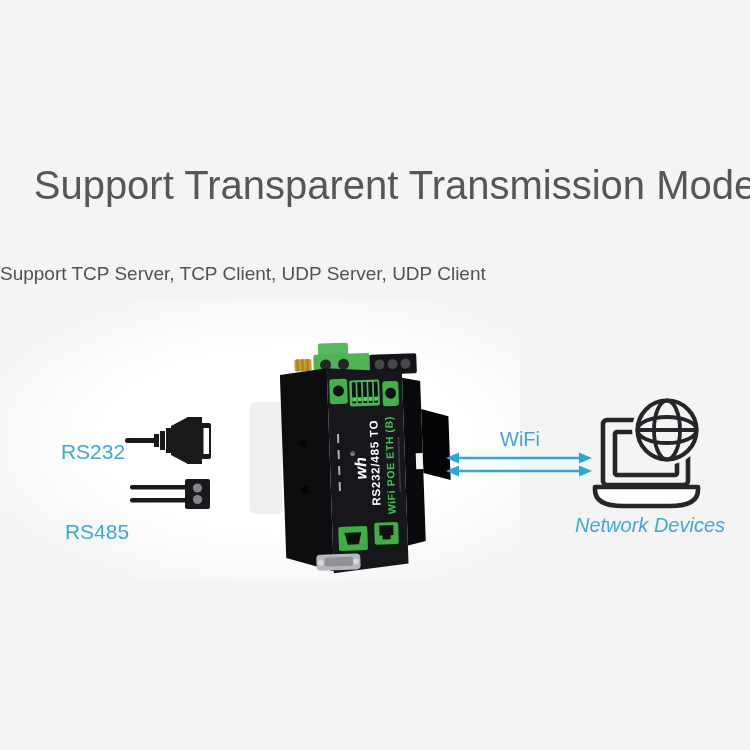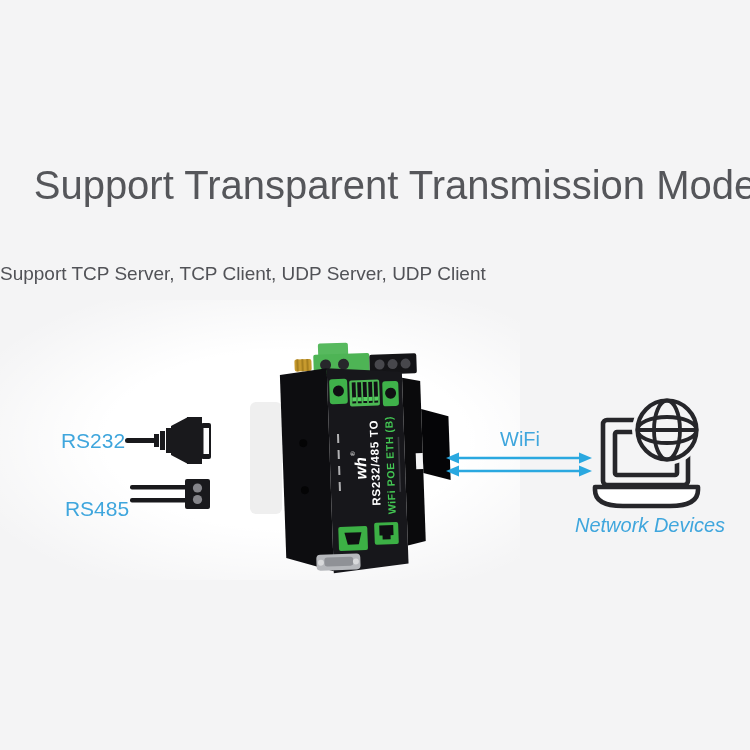--- a/index.html
+++ b/index.html
@@ -32,20 +32,21 @@
     text-align:left;
     font-size:19px;
     color:#515257;
     margin-top:9px;
   }
   .port-label{
     font-size:21px;
     color:#3fa6dd;
     text-align:center;
     width:80px;
+    margin-top:11px;
   }
   .link-label{
     font-size:20px;
     color:#3fa6dd;
     text-align:center;
   }
   .endpoint-label{
     font-size:20px;
     color:#3fa6dd;
     text-align:center;
@@ -71,21 +72,21 @@
     <rect x="0" y="24" width="31" height="5" rx="2.5" fill="#19191c"></rect>
     <rect x="29" y="20" width="5" height="13" fill="#19191c"></rect>
     <rect x="35" y="17" width="5" height="19" fill="#19191c"></rect>
     <rect x="41" y="14" width="5" height="25" fill="#19191c"></rect>
     <polygon points="46,12 63,3 63,50 46,41" fill="#19191c"></polygon>
     <rect x="62" y="3" width="15" height="47" fill="#19191c"></rect>
     <rect x="76" y="9" width="10" height="36" rx="2" fill="#19191c"></rect>
     <rect x="78.5" y="14" width="5.5" height="26" fill="#fdfdfd"></rect>
   </svg>
 
-  <div class="abs port-label" style="left:57px;top:497px;">RS485</div>
+  <div class="abs port-label" style="left:57px;top:509px;">RS485</div>
   <svg class="abs" style="left:128px;top:477px;" width="84" height="34" viewBox="0 0 84 34">
     <rect x="2" y="8" width="57" height="4.5" rx="2" fill="#19191c"></rect>
     <rect x="2" y="21" width="57" height="4.5" rx="2" fill="#19191c"></rect>
     <rect x="57" y="2" width="25" height="30" rx="2" fill="#19191c"></rect>
     <circle cx="69.5" cy="11" r="4.6" fill="#85858a"></circle>
     <circle cx="69.5" cy="22.5" r="4.6" fill="#85858a"></circle>
   </svg>
 
   <div class="abs ghost-connector"></div>
 

